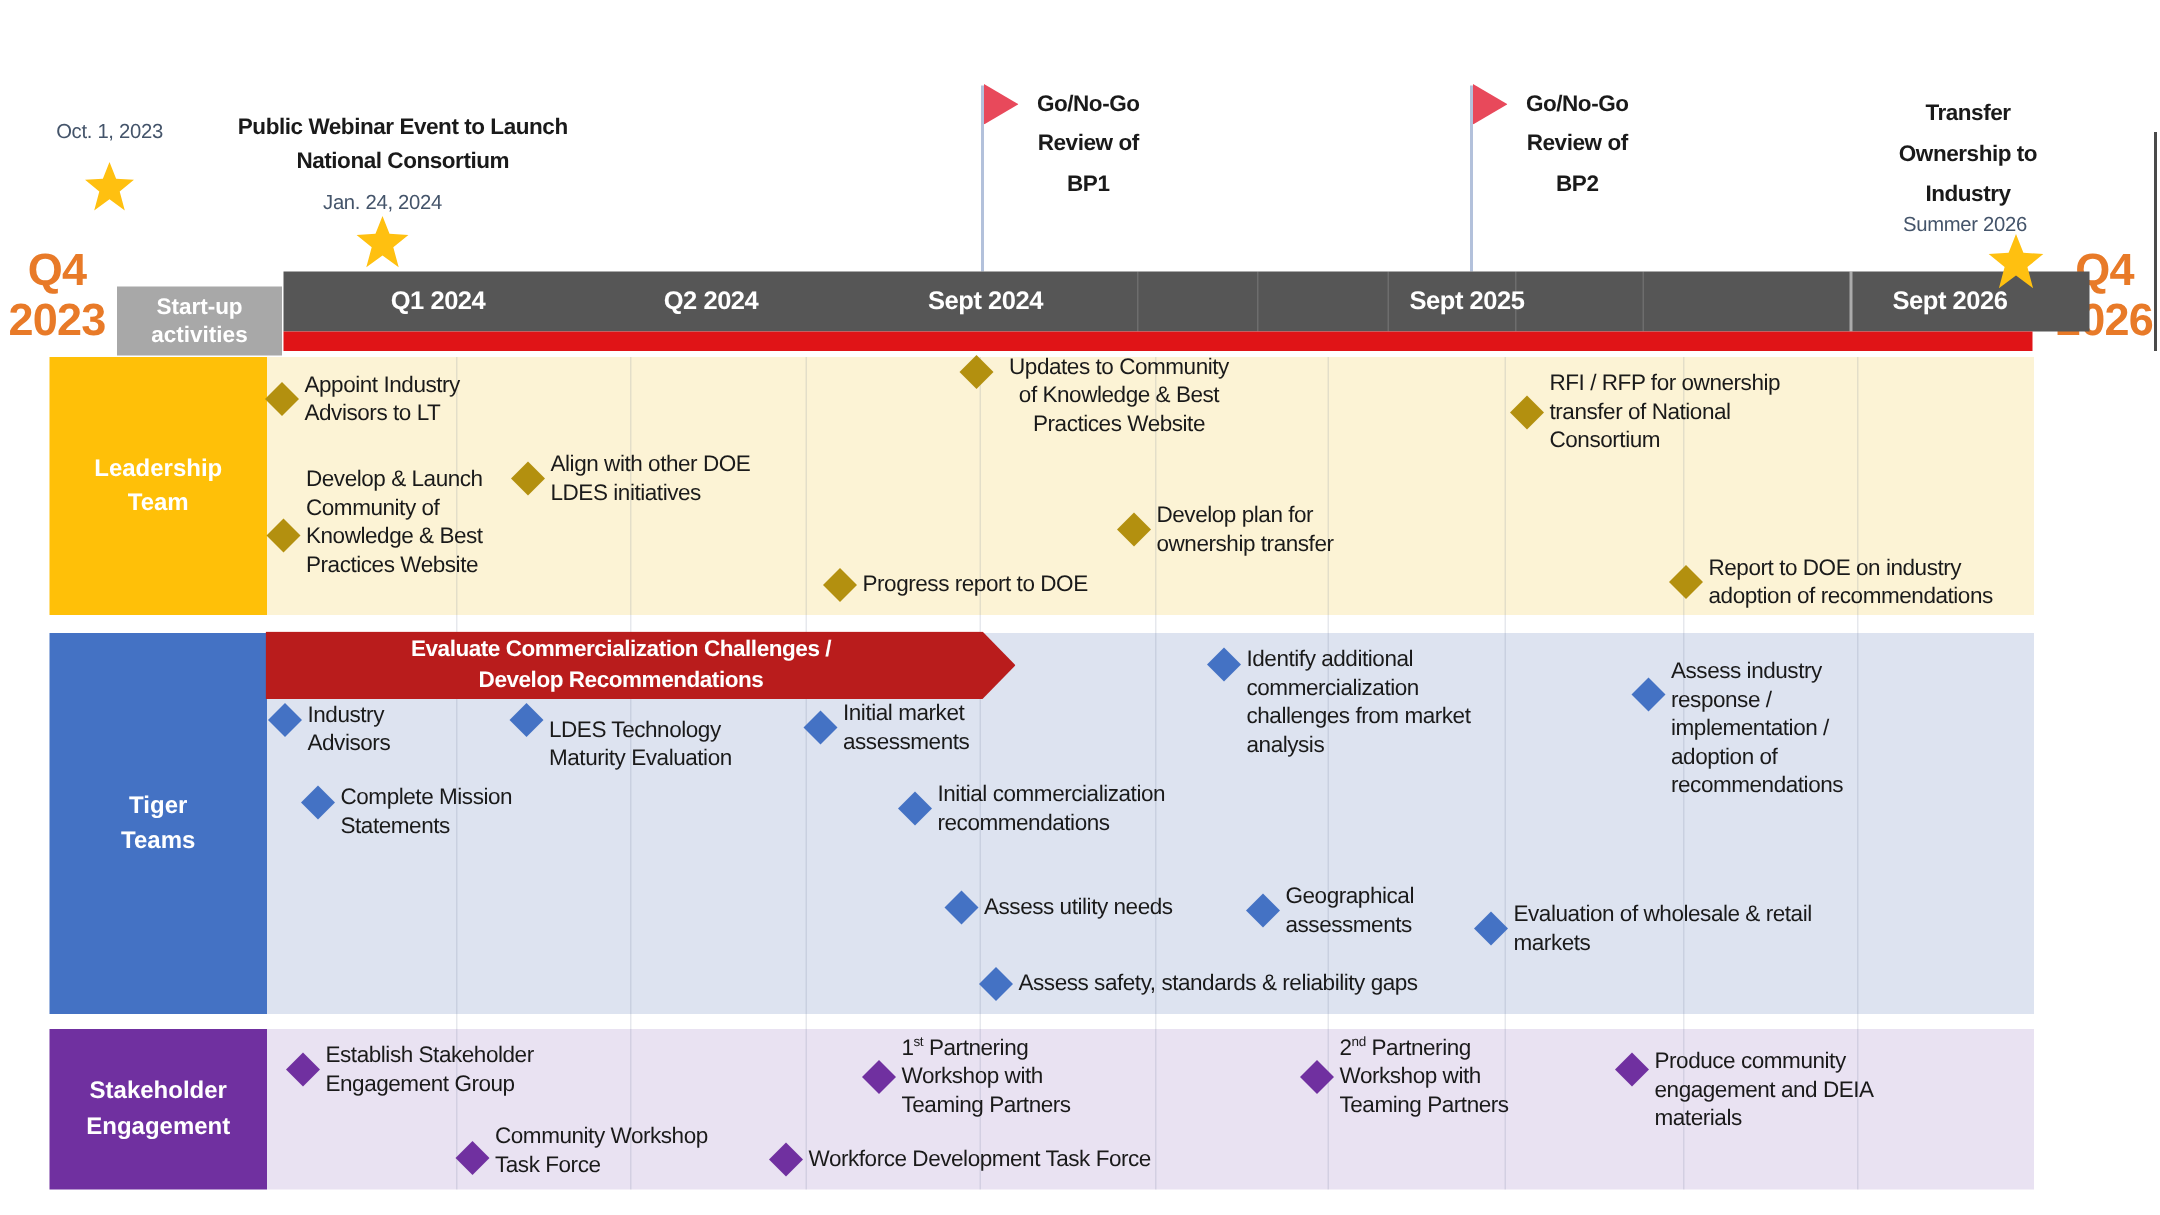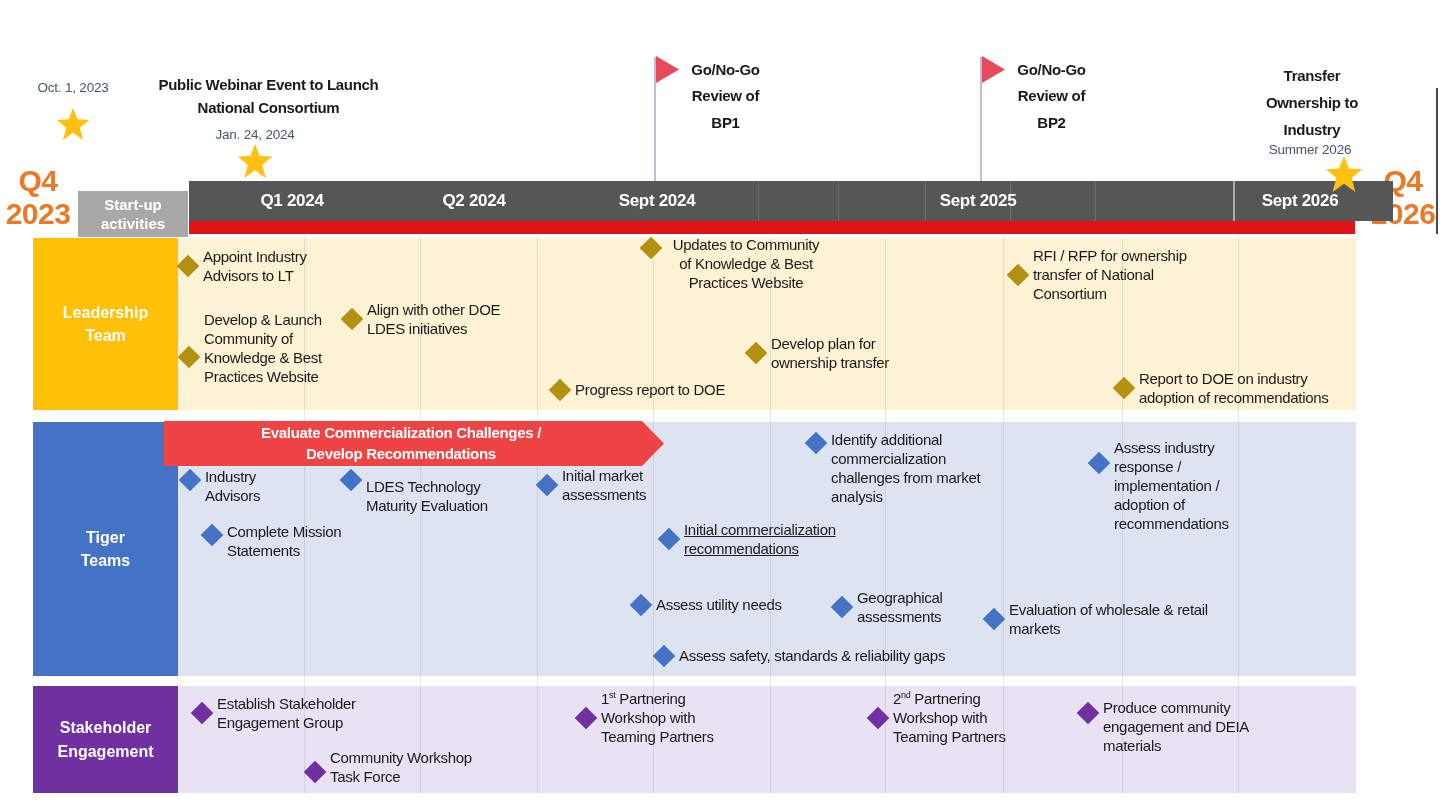--- a/index.html
+++ b/index.html
@@ -24,21 +24,21 @@
           color:#fff;font-weight:bold;font-size:17px;letter-spacing:-0.3px;}
   .bardiv{position:absolute;top:0;height:40px;width:1px;background:rgba(255,255,255,0.14);}
   .bardiv.bright{width:2px;background:rgba(255,255,255,0.5);}
   .stripe{position:absolute;left:189px;top:221px;width:1166px;height:13px;background:#E01417;z-index:2;}
   
   .lane-label{position:absolute;left:33px;width:145px;z-index:3;display:flex;align-items:center;justify-content:center;
               color:#fff;font-weight:bold;font-size:16px;text-align:center;line-height:1.45;}
   .lane-bg{position:absolute;left:178px;width:1178px;z-index:0;}
   .grid{position:absolute;top:238px;height:555px;width:1px;background:rgba(100,110,140,0.16);z-index:1;}
   
-  .banner{position:absolute;left:164px;top:421px;width:500px;height:45px;background:#ef4444;z-index:3;
+  .banner{position:absolute;left:177px;top:421px;width:500px;height:45px;background:#b91c1c;z-index:3;
           clip-path:polygon(0 0,478px 0,500px 50%,478px 100%,0 100%);
           display:flex;flex-direction:column;align-items:center;justify-content:center;
           color:#fff;font-weight:bold;font-size:15px;line-height:1.35;letter-spacing:-0.3px;padding-right:26px;box-sizing:border-box;}
   
   .ms{position:absolute;display:flex;gap:5px;align-items:flex-start;z-index:4;}
   .ms.c{align-items:center;}
   .dia{width:21px;height:21px;position:relative;flex:0 0 21px;}
   .dia::before{content:"";position:absolute;inset:2.5px;transform:rotate(45deg);background:#888;}
   .lane-lead .dia::before{background:#B3900F;}
   .lane-tiger .dia::before{background:#4472C4;}
@@ -170,21 +170,21 @@
     <span class="txt" style="width:135px;">Complete Mission Statements</span>
   </div>
   <div class="ms lane-tiger" style="left:340px;top:467px;">
     <span class="dia" style="margin-top:2px;"></span>
     <span class="txt" style="width:145px;margin-top:10px;">LDES Technology Maturity Evaluation</span>
   </div>
   <div class="ms lane-tiger c" style="left:536px;top:466px;">
     <span class="dia"></span>
     <span class="txt" style="width:110px;">Initial market assessments</span>
   </div>
-  <div class="ms lane-tiger c" style="left:658px;top:520px;text-decoration:underline;">
+  <div class="ms lane-tiger c" style="left:599px;top:520px;">
     <span class="dia"></span>
     <span class="txt" style="width:180px;">Initial commercialization recommendations</span>
   </div>
   <div class="ms lane-tiger c" style="left:630px;top:594px;">
     <span class="dia"></span>
     <span class="txt nw">Assess utility needs</span>
   </div>
   <div class="ms lane-tiger c" style="left:653px;top:645px;">
     <span class="dia"></span>
     <span class="txt nw">Assess safety, standards &amp; reliability gaps</span>
@@ -211,20 +211,24 @@
     <span class="txt" style="width:165px;">Establish Stakeholder Engagement Group</span>
   </div>
   <div class="ms lane-stake" style="left:304px;top:748px;">
     <span class="dia" style="margin-top:13px;"></span>
     <span class="txt" style="width:155px;">Community Workshop Task Force</span>
   </div>
   <div class="ms lane-stake c" style="left:575px;top:689px;">
     <span class="dia"></span>
     <span class="txt" style="width:130px;"><span>1</span><sup>st</sup><span> Partnering Workshop with Teaming Partners</span></span>
   </div>
+  <div class="ms lane-stake c" style="left:513px;top:762px;">
+    <span class="dia"></span>
+    <span class="txt nw">Workforce Development Task Force</span>
+  </div>
   <div class="ms lane-stake c" style="left:867px;top:689px;">
     <span class="dia"></span>
     <span class="txt" style="width:135px;"><span>2</span><sup>nd</sup><span> Partnering Workshop with Teaming Partners</span></span>
   </div>
   <div class="ms lane-stake" style="left:1077px;top:698px;">
     <span class="dia" style="margin-top:4px;"></span>
     <span class="txt" style="width:170px;">Produce community engagement and DEIA materials</span>
   </div>
 
   <div class="edge-line"></div>

